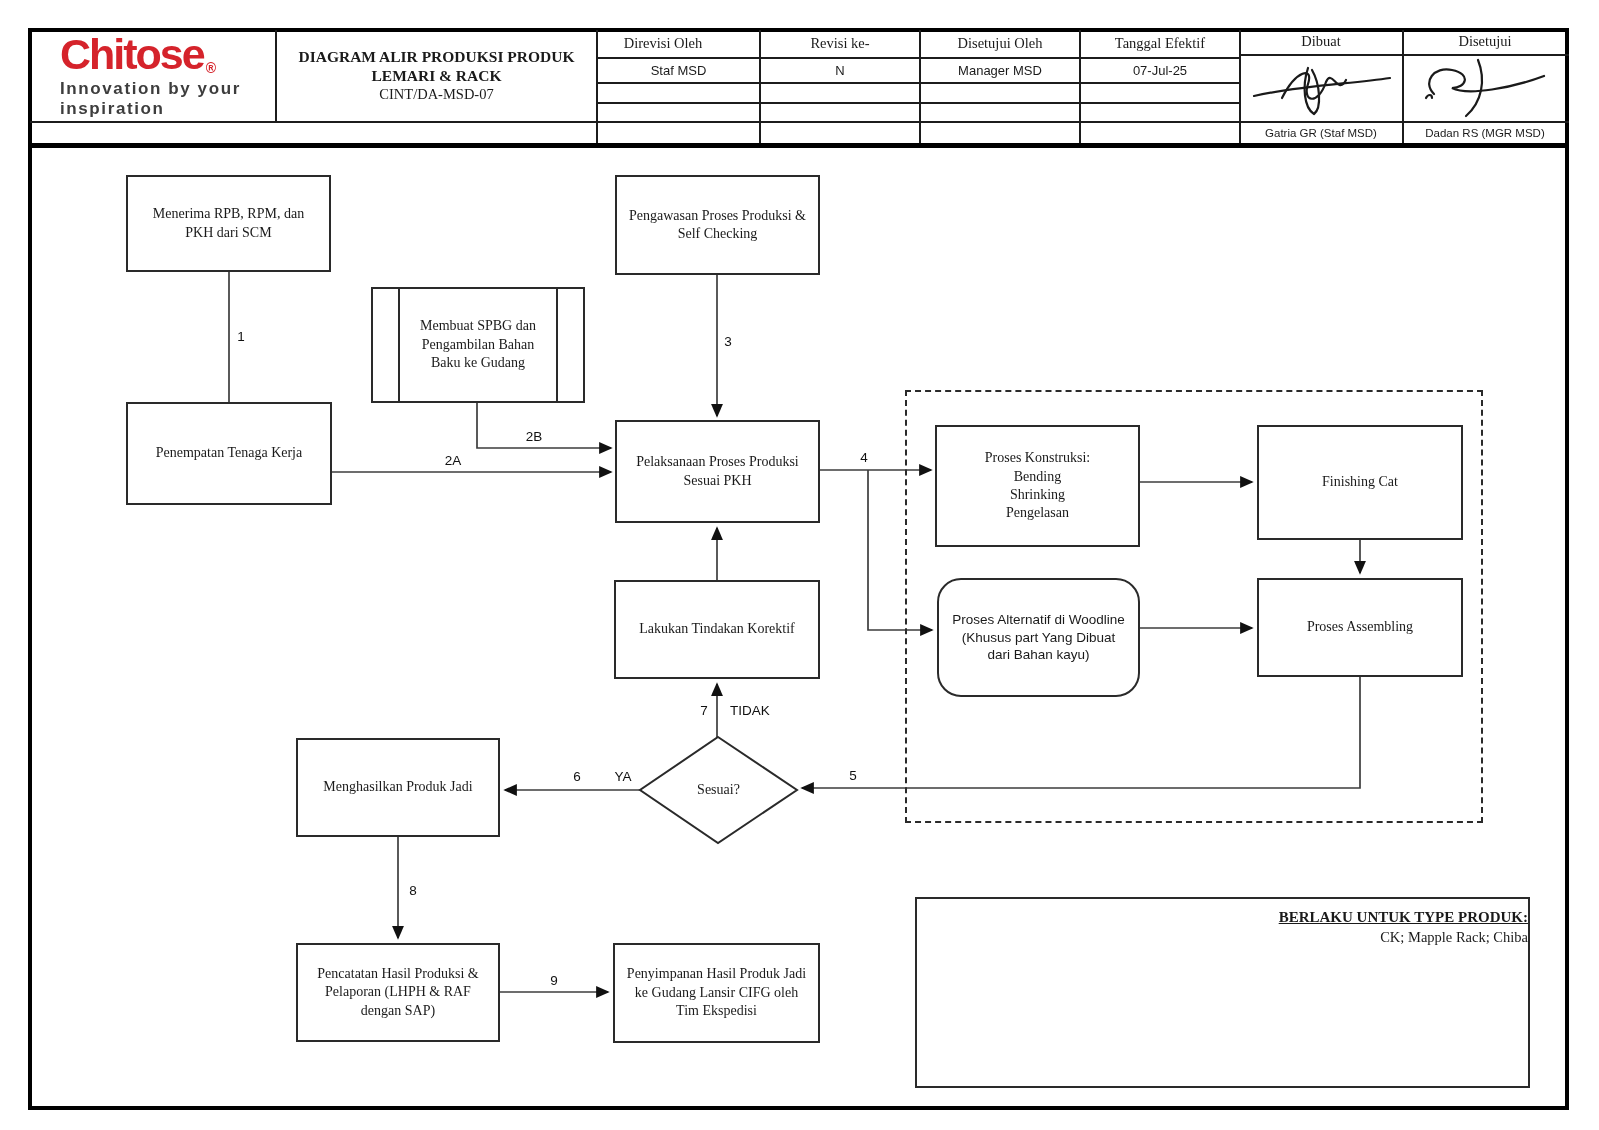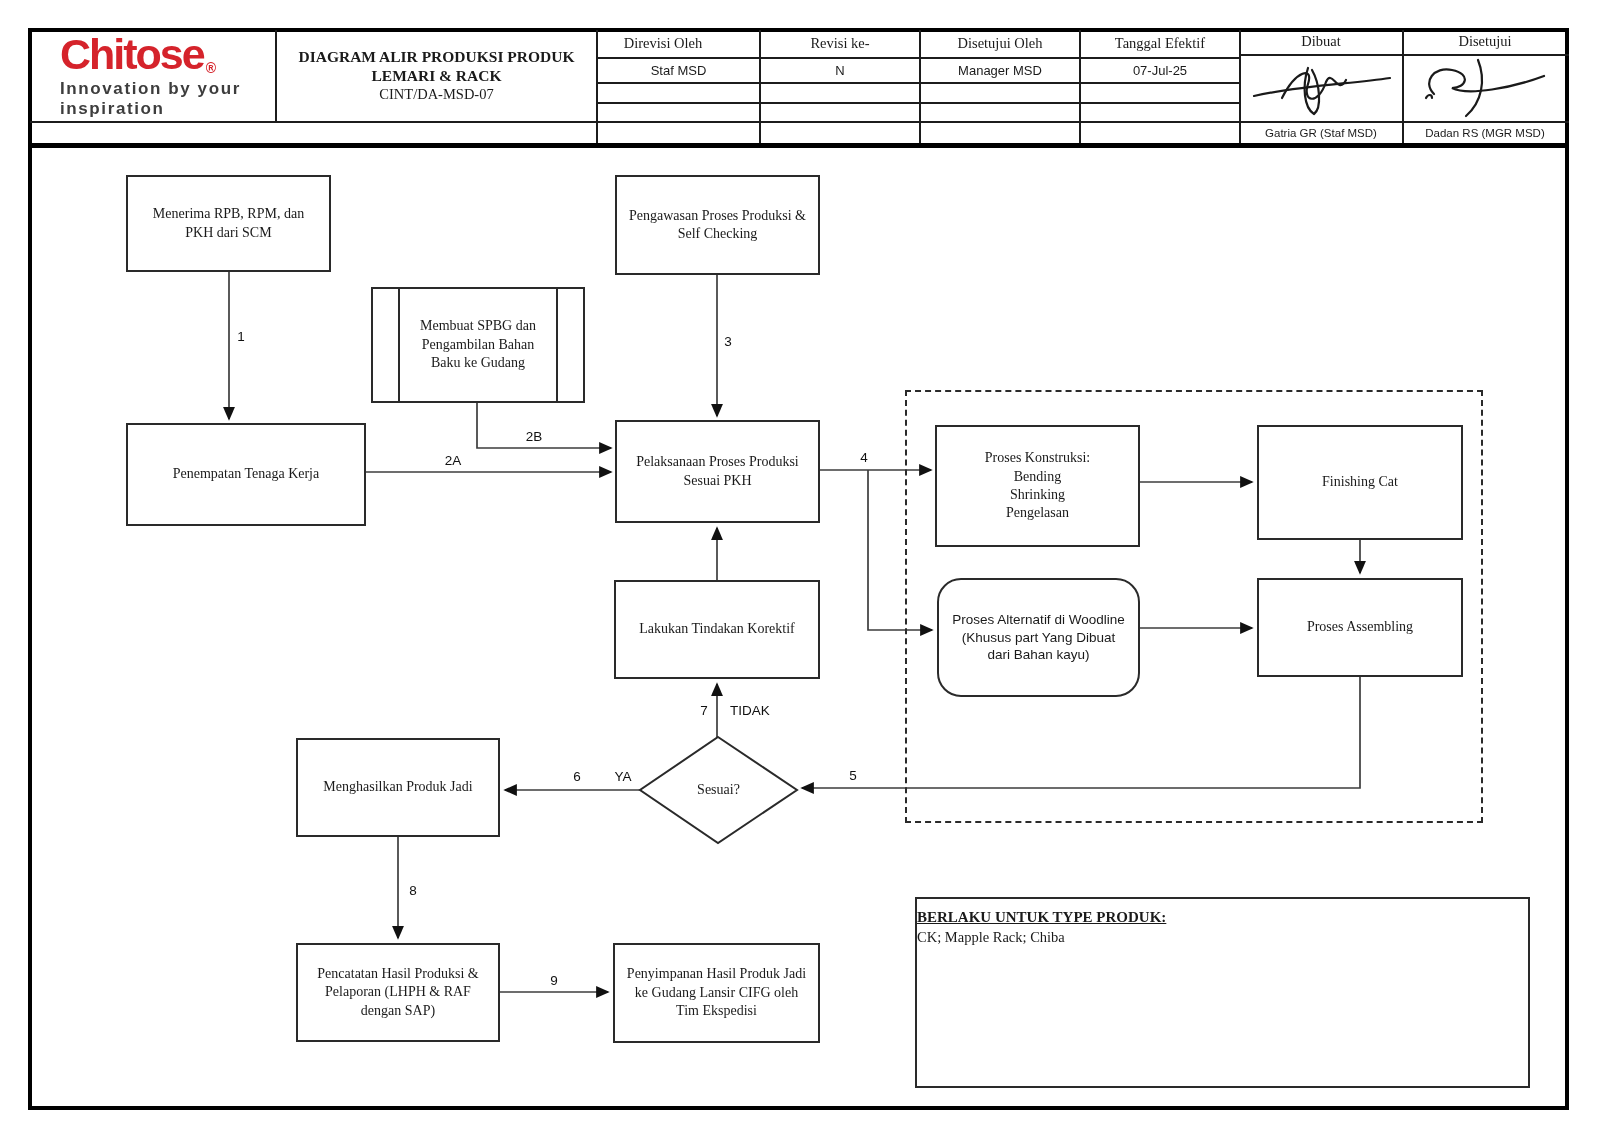--- a/index.html
+++ b/index.html
@@ -29,21 +29,21 @@
   .center-cell { display:flex; align-items:center; justify-content:center; }
   
   .node { border:2px solid #2a2a2a; background:#ffffff; display:flex; align-items:center; justify-content:center;
           text-align:center; padding:4px 10px; font-size:14px; line-height:1.32; white-space:pre-line; }
   .node.sans { font-family:"Liberation Sans",sans-serif; font-size:13.5px; }
   .rounded { border-radius:24px; }
   .dashed-region { border:2px dashed #2a2a2a; background:transparent; }
   .inner-bar { position:absolute; top:-1px; bottom:-1px; width:2px; background:#2a2a2a; }
   .diamond-label { display:flex; align-items:center; justify-content:center; font-size:14px; }
   .edge-label { position:absolute; transform:translate(-50%,-50%); font-family:"Liberation Sans",sans-serif; font-size:13.5px; color:#111; }
-  .note-box { border:2px solid #2a2a2a; padding-top:10px; text-align:left; }
+  .note-box { border:2px solid #2a2a2a; padding-top:10px; text-align:right; }
   .note-title { font-weight:bold; font-size:15px; text-decoration:underline; }
   .note-body { font-size:14.5px; margin-top:3px; }
   svg.connectors { position:absolute; left:0; top:0; }
 </style>
 </head>
 <body>
 
 <div id="screen">
 
   <svg class="connectors" width="1599" height="1130">
@@ -134,21 +134,21 @@
 
   <div class="abs node" style="left:126px; top:175px; width:205px; height:97px;">Menerima RPB, RPM, dan PKH dari SCM</div>
 
   <div class="abs node" style="left:615px; top:175px; width:205px; height:100px;">Pengawasan Proses Produksi &amp; Self Checking</div>
 
   <div class="abs node" style="left:371px; top:287px; width:214px; height:116px; padding:4px 34px;">
     <div class="inner-bar" style="left:25px;"></div>
     <div class="inner-bar" style="right:25px;"></div>
     <span>Membuat SPBG dan Pengambilan Bahan Baku ke Gudang</span>
   </div>
-  <div class="abs node" style="left:126px; top:423px; width:240px; height:103px;">Penempatan Tenaga Kerja</div>
+  <div class="abs node" style="left:126px; top:402px; width:206px; height:103px;">Penempatan Tenaga Kerja</div>
   <div class="abs node" style="left:615px; top:420px; width:205px; height:103px;">Pelaksanaan Proses Produksi Sesuai PKH</div>
   <div class="abs node" style="left:614px; top:580px; width:206px; height:99px;">Lakukan Tindakan Korektif</div>
   <div class="abs node" style="left:935px; top:425px; width:205px; height:122px;">Proses Konstruksi:
 Bending
 Shrinking
 Pengelasan</div>
   <div class="abs node" style="left:1257px; top:425px; width:206px; height:115px;">Finishing Cat</div>
   <div class="abs node sans rounded" style="left:937px; top:578px; width:203px; height:119px;">Proses Alternatif di Woodline (Khusus part Yang Dibuat dari Bahan kayu)</div>
   <div class="abs node" style="left:1257px; top:578px; width:206px; height:99px;">Proses Assembling</div>
   <div class="abs node" style="left:296px; top:738px; width:204px; height:99px;">Menghasilkan Produk Jadi</div>

